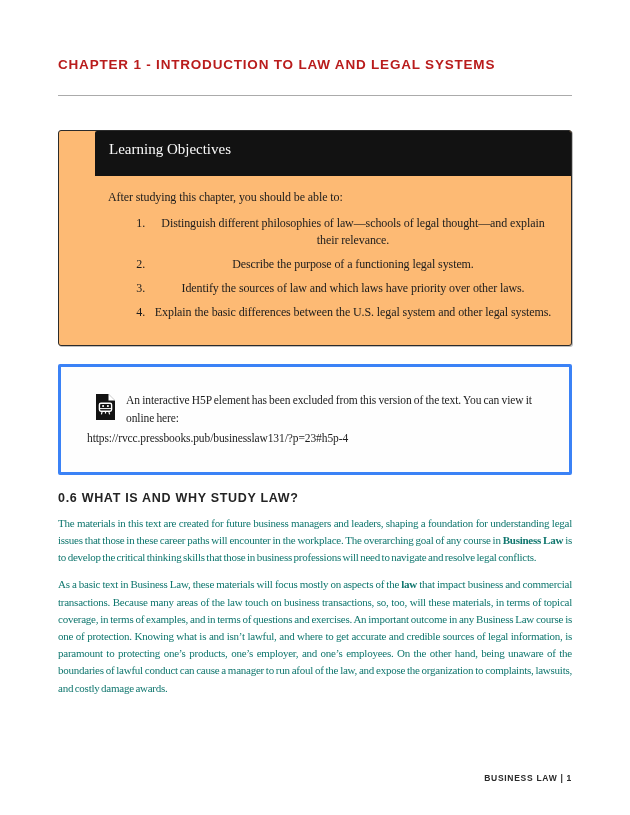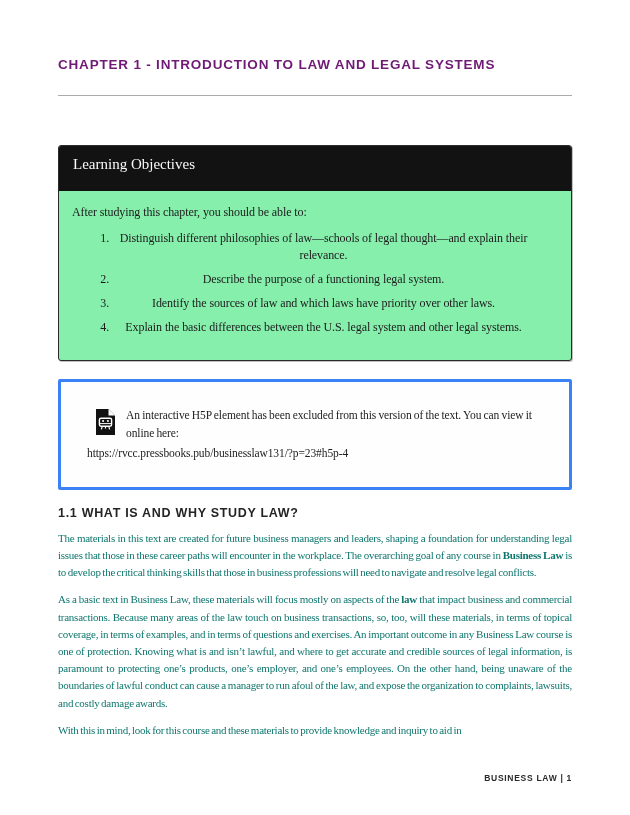--- a/index.html
+++ b/index.html
@@ -14,36 +14,37 @@
     background: #ffffff;
     padding: 57px 58px 0 58px;
     overflow: hidden;
   }
 
   .chapter-title {
     font-family: "Liberation Sans", sans-serif;
     font-size: 13.5px;
     font-weight: bold;
     letter-spacing: 0.8px;
-    color: #701a75;
+    color: #b91c1c;
   }
 
   .title-rule {
     border: none;
     border-top: 1px solid #ababab;
     margin-top: 23px;
   }
 
   
   .lo-box {
-    margin-top: 49px;
+    margin-top: 34px;
     border: 1px solid #2b2b2b;
     border-radius: 3px;
-    background: #86efac;
+    background: #fdba74;
     box-shadow: 1px 1px 0 rgba(0,0,0,0.25);
+    padding-left: 36px;
   }
   .lo-header {
     background: #121212;
     color: #fafafa;
     font-size: 15px;
     padding: 10px 14px 18px 14px;
     border-radius: 2px 2px 0 0;
   }
   .lo-body {
     padding: 13px 16px 17px 13px;
@@ -170,24 +171,23 @@
           <line x1="6.2" y1="17.4" x2="5.4" y2="20.4" stroke="#ffffff" stroke-width="1.2"></line>
           <line x1="9.5" y1="17.4" x2="9.5" y2="19.6" stroke="#ffffff" stroke-width="1.2"></line>
           <line x1="12.8" y1="17.4" x2="13.6" y2="20.4" stroke="#ffffff" stroke-width="1.2"></line>
         </svg>
       </span>
       <p class="h5p-text">An interactive H5P element has been excluded from this version of the text. You can view it online here:</p>
     </div>
     <a class="h5p-url" href="#">https://rvcc.pressbooks.pub/businesslaw131/?p=23#h5p-4</a>
   </div>
 
-  <h2 class="section-heading">1.1 WHAT IS AND WHY STUDY LAW?</h2>
+  <h2 class="section-heading">0.6 WHAT IS AND WHY STUDY LAW?</h2>
 
 
   <p class="body-para"><span>The materials in this text are created for future business managers and leaders, shaping a foundation for understanding legal issues that those in these career paths will encounter in the workplace. The overarching goal of any course in </span><strong>Business Law</strong><span> is to develop the critical thinking skills that those in business professions will need to navigate and resolve legal conflicts.</span></p>
 
   <p class="body-para"><span>As a basic text in Business Law, these materials will focus mostly on aspects of the </span><strong>law</strong><span> that impact business and commercial transactions. Because many areas of the law touch on business transactions, so, too, will these materials, in terms of topical coverage, in terms of examples, and in terms of questions and exercises. An important outcome in any Business Law course is one of protection. Knowing what is and isn’t lawful, and where to get accurate and credible sources of legal information, is paramount to protecting one’s products, one’s employer, and one’s employees. On the other hand, being unaware of the boundaries of lawful conduct can cause a manager to run afoul of the law, and expose the organization to complaints, lawsuits, and costly damage awards.</span></p>
 
-  <p class="body-para"><span>With this in mind, look for this course and these materials to provide knowledge and inquiry to aid in</span></p>
 
   <div class="page-footer">BUSINESS LAW | 1</div>
 
 </div>
 
 </body></html>

